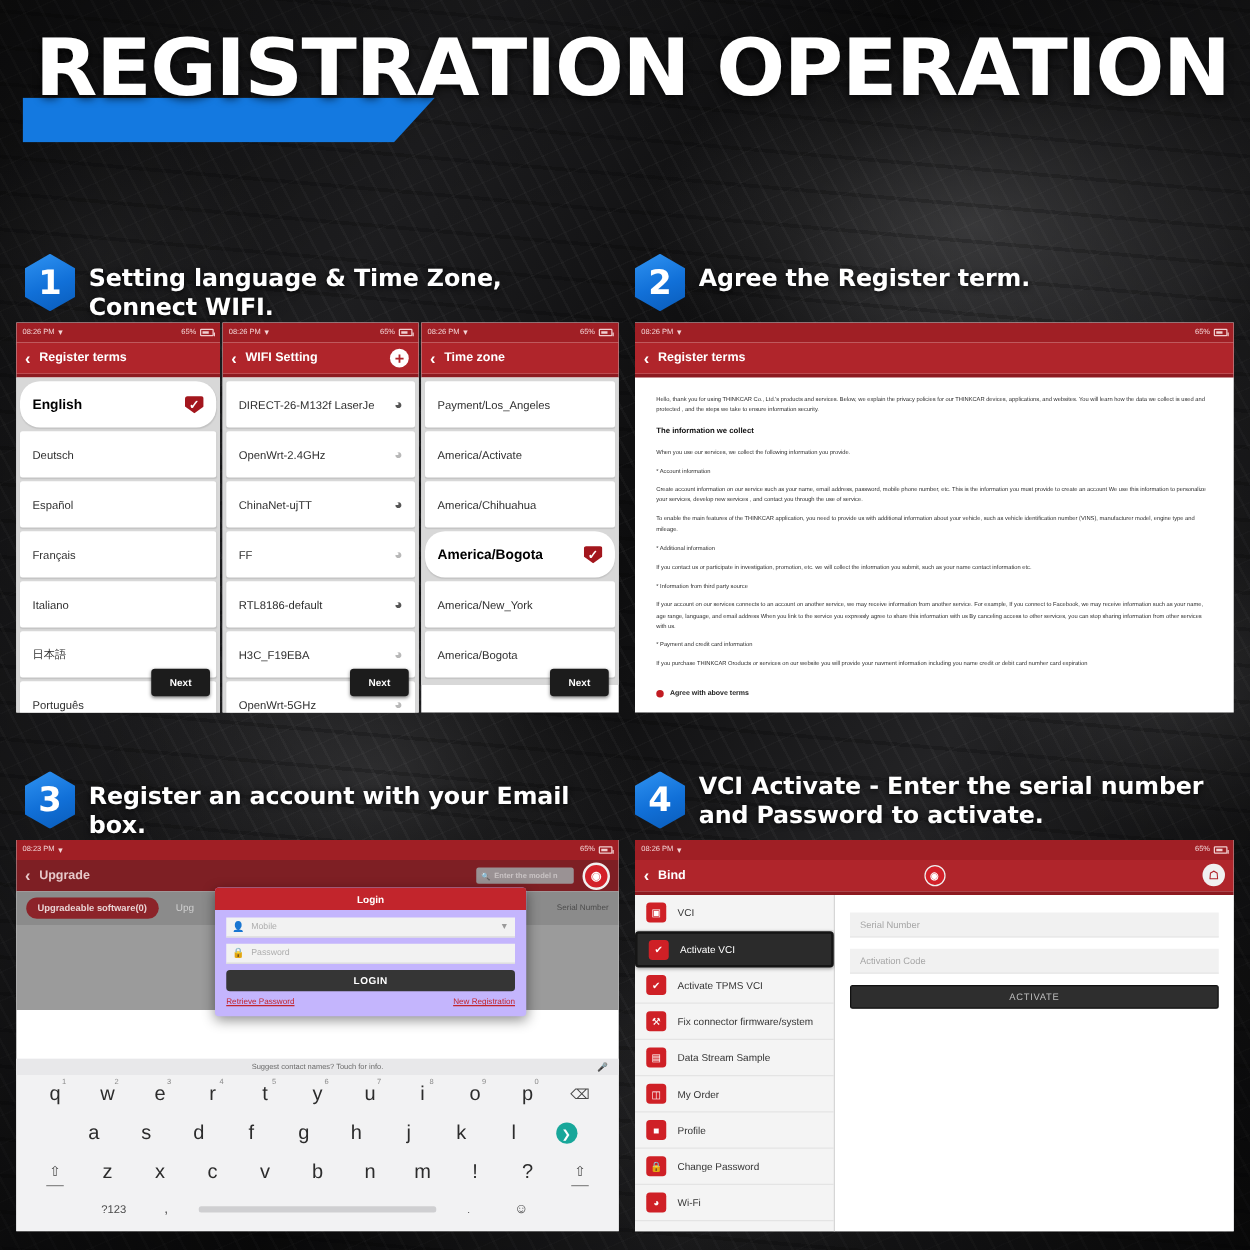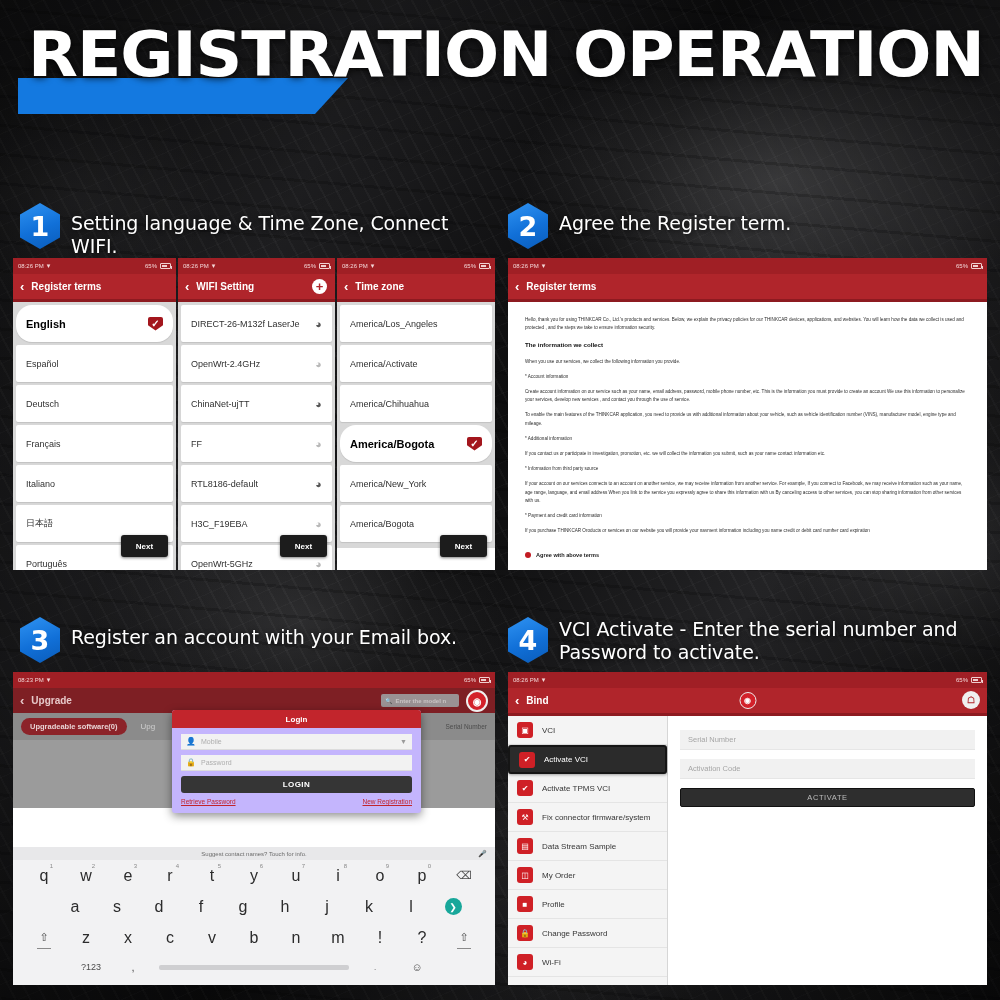--- a/index.html
+++ b/index.html
@@ -53,21 +53,21 @@
   .hexnum {
     width:40px; height:46px; flex:none;
     background:linear-gradient(160deg,#2f93f2 0%,#1170d8 55%,#0a5cba 100%);
     clip-path:polygon(50% 0%, 100% 25%, 100% 75%, 50% 100%, 0% 75%, 0% 25%);
     color:#fff; font-family:"DejaVu Sans", sans-serif;
     font-size:27px; font-weight:700;
     display:flex; align-items:center; justify-content:center;
     box-shadow:0 2px 6px rgba(0,0,0,.6);
   }
   .cap-text {
-    color:#fff; font-size:19px; line-height:23px; font-weight:400;
+    color:#fff; font-size:19px; line-height:23px; font-weight:700;
     font-family:"DejaVu Sans", sans-serif;
     letter-spacing:-.1px;
     text-shadow:0 1px 5px rgba(0,0,0,.85);
     padding-top:9px; max-width:420px;
   }
   .cap-text.two-line { padding-top:1px; }
 
   
   .panel { position:absolute; background:#fff; overflow:hidden; }
 
@@ -262,24 +262,24 @@
     <span>Register terms</span>
   </div>
   <div class="appbar-red-strip"></div>
   <div class="listwrap">
     <div class="lrow sel">
       <span>English</span>
       <span class="spacer"></span>
       <span class="chk">✓</span>
     </div>
     <div class="lrow">
+        <span>Deutsch</span>
+      </div>
+    <div class="lrow">
         <span>Español</span>
-      </div>
-    <div class="lrow">
-        <span>Deutsch</span>
       </div>
     <div class="lrow">
         <span>Français</span>
       </div>
     <div class="lrow">
         <span>Italiano</span>
       </div>
     <div class="lrow">
         <span>日本語</span>
       </div>
@@ -351,21 +351,21 @@
       <span class="batt"></span>
     </div>
   </div>
   <div class="appbar">
     <span class="chev-back">‹</span>
     <span>Time zone</span>
   </div>
   <div class="appbar-red-strip"></div>
   <div class="listwrap">
     <div class="lrow">
-        <span>America/Los_Angeles</span>
+        <span>Payment/Los_Angeles</span>
       </div>
     <div class="lrow">
         <span>America/Activate</span>
       </div>
     <div class="lrow">
         <span>America/Chihuahua</span>
       </div>
     <div class="lrow sel">
       <span>America/Bogota</span>
       <span class="spacer"></span>

